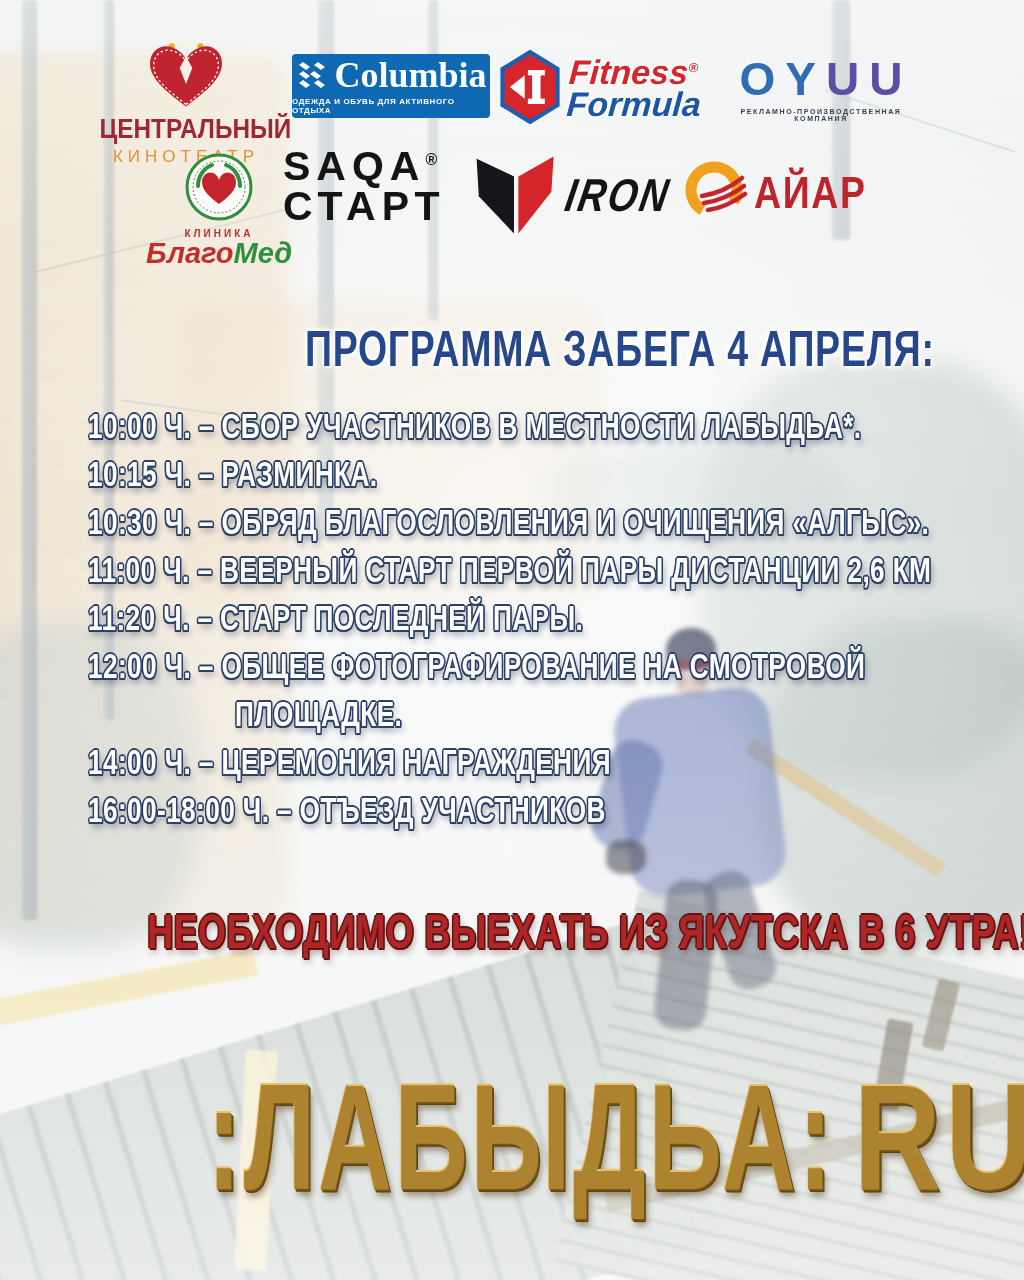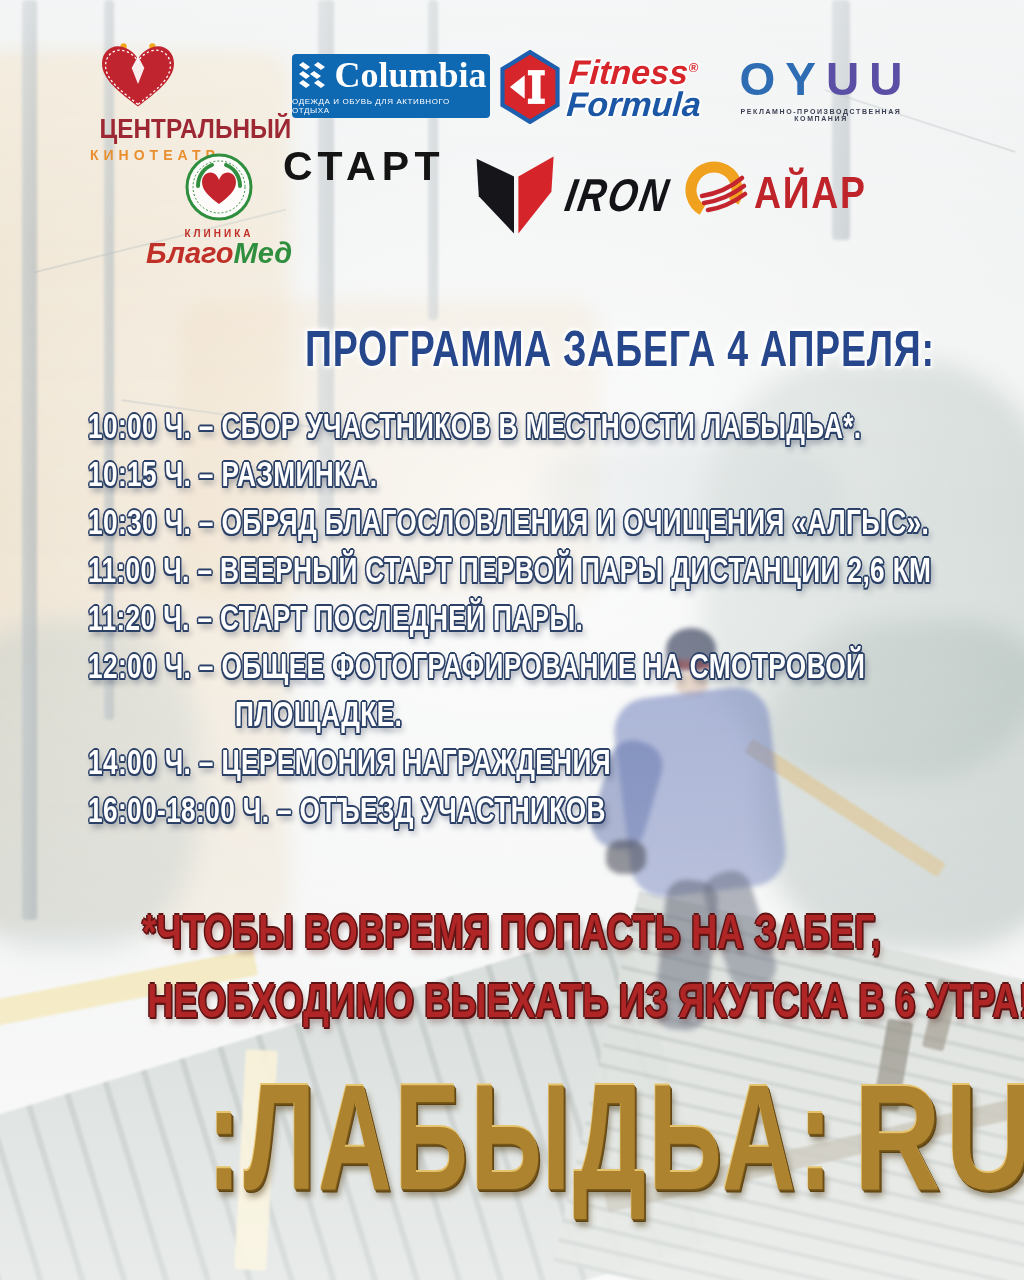--- a/index.html
+++ b/index.html
@@ -34,28 +34,28 @@
                 2px 2px 3px rgba(255,255,255,.9),-2px -2px 3px rgba(255,255,255,.9);}
   .warn-text{font-weight:700;font-size:48px;color:#b02626;letter-spacing:.5px;
     text-shadow:2px 0 0 #5f1414,-2px 0 0 #5f1414,0 2px 0 #5f1414,0 -2px 0 #5f1414,
                 2px 2px 0 #5f1414,3px 5px 7px rgba(60,10,10,.35);}
   .gold-line{font-weight:700;font-size:150px;line-height:1;color:#ad8330;letter-spacing:4px;
     transform:scaleX(.68);transform-origin:50% 50%;display:inline-block;white-space:nowrap;
     text-shadow:-1px -2px 0 #e6c46e,1px 1px 0 #7a5a1a,2px 2px 0 #6e4f16,3px 3px 0 #5e4312,5px 7px 8px rgba(70,50,12,.45);}
   .gold-run{display:inline-block;transform:scaleX(1.18);transform-origin:0 50%;margin-left:28px;letter-spacing:6px;}
 
   
-  .sp{position:absolute;text-align:left;}
+  .sp{position:absolute;text-align:center;}
   .cc-title{font-weight:700;font-size:27px;color:#9d2733;letter-spacing:0;line-height:1;display:block;transform:scaleX(.9);transform-origin:50% 50%;}
-  .cc-sub{font-weight:700;font-size:14px;color:#e98f2f;letter-spacing:5px;display:block;margin-top:4px;}
+  .cc-sub{font-weight:400;font-size:17px;color:#e98f2f;letter-spacing:5px;display:block;margin-top:4px;}
   .columbia-box{position:absolute;left:292px;top:54px;width:198px;height:64px;background:#0e68b2;border-radius:4px;
                 display:flex;flex-direction:column;align-items:center;justify-content:center;}
   .columbia-row{display:flex;align-items:center;gap:5px;}
   .columbia-word{font-family:"Liberation Serif",serif;font-weight:700;font-size:36px;color:#fff;line-height:1;}
-  .columbia-tag{font-weight:400;font-size:8px;color:#fff;letter-spacing:.6px;margin-top:4px;}
+  .columbia-tag{font-weight:700;font-size:8px;color:#fff;letter-spacing:.6px;margin-top:4px;}
   .ff-text{position:absolute;left:568px;top:56px;font-style:italic;font-weight:700;line-height:.95;transform:skewX(-4deg);}
   .ff1{font-size:34px;color:#d6262b;display:block;
        text-shadow:2px 0 0 #fff,-2px 0 0 #fff,0 2px 0 #fff,0 -2px 0 #fff;}
   .ff2{font-size:34px;color:#1c57a5;display:block;
        text-shadow:2px 0 0 #fff,-2px 0 0 #fff,0 2px 0 #fff,0 -2px 0 #fff;}
   .ff-reg{font-size:13px;vertical-align:super;}
   .oyuu{position:absolute;left:718px;top:56px;width:206px;text-align:center;}
   .oyuu-letters{display:flex;justify-content:center;gap:10px;font-weight:700;font-size:46px;line-height:1;}
   .oyuu-letters span:nth-child(1),.oyuu-letters span:nth-child(2){color:#2e6db4;}
   .oyuu-letters span:nth-child(3),.oyuu-letters span:nth-child(4){color:#5a4fa5;}
@@ -185,20 +185,21 @@
       <circle cx="35" cy="35" r="26" fill="none" stroke="#2f8f3f" stroke-width="1" stroke-dasharray="2 2"></circle>
       <path d="M35,52 C26,45 18,39 18,30 C18,23 24,19 29,21 C32,22 34,25 35,28 C36,25 38,22 41,21 C46,19 52,23 52,30 C52,39 44,45 35,52 Z" fill="#c4242e"></path>
       <path d="M14,34 C14,24 20,16 28,13" fill="none" stroke="#2f8f3f" stroke-width="4" stroke-linecap="round"></path>
       <path d="M56,34 C56,24 50,16 42,13" fill="none" stroke="#2f8f3f" stroke-width="4" stroke-linecap="round"></path>
     </svg>
     <span class="bm-small">КЛИНИКА</span>
     <span class="bm-name"><span class="p1">Благо</span><span class="p2">Мед</span></span>
   </div>
 
   <div class="saqa">
+    <div><span>SAQA</span><sup>®</sup></div>
     <div>СТАРТ</div>
   </div>
 
   <svg class="abs" style="left:470px;top:150px;" width="88" height="88" viewBox="0 0 80 80">
     <path d="M6,8 L40,24 L40,76 L8,42 Z" fill="#15151a"></path>
     <path d="M76,6 L44,24 L44,76 L74,38 Z" fill="#d6252a"></path>
   </svg>
   <div class="iron-text">IRON</div>
 
   <svg class="abs" style="left:684px;top:158px;" width="64" height="64" viewBox="0 0 64 64">
@@ -219,21 +220,20 @@
     <div class="sline"><span class="lcond sched-text">10:30 Ч. – ОБРЯД БЛАГОСЛОВЛЕНИЯ И ОЧИЩЕНИЯ «АЛГЫС».</span></div>
     <div class="sline"><span class="lcond sched-text">11:00 Ч. – ВЕЕРНЫЙ СТАРТ ПЕРВОЙ ПАРЫ ДИСТАНЦИИ 2,6 КМ</span></div>
     <div class="sline"><span class="lcond sched-text">11:20 Ч. – СТАРТ ПОСЛЕДНЕЙ ПАРЫ.</span></div>
     <div class="sline"><span class="lcond sched-text">12:00 Ч. – ОБЩЕЕ ФОТОГРАФИРОВАНИЕ НА СМОТРОВОЙ</span></div>
     <div class="sline indent"><span class="lcond sched-text">ПЛОЩАДКЕ.</span></div>
     <div class="sline"><span class="lcond sched-text">14:00 Ч. – ЦЕРЕМОНИЯ НАГРАЖДЕНИЯ</span></div>
     <div class="sline"><span class="lcond sched-text">16:00-18:00 Ч. – ОТЪЕЗД УЧАСТНИКОВ</span></div>
   </div>
 
   <div class="warning">
-    <div><span class="ccond warn-text">*ЧТОБЫ ВОВРЕМЯ ПОПАСТЬ НА ЗАБЕГ,</span></div>
     <div><span class="ccond warn-text">НЕОБХОДИМО ВЫЕХАТЬ ИЗ ЯКУТСКА В 6 УТРА!</span></div>
   </div>
 
   <div class="gold-wrap">
     <span class="gold-line"><span>:</span><span>ЛАБЫДЬА</span><span>:</span><span class="gold-run">RUN</span></span>
   </div>
 
 </div>
 
 </body></html>

